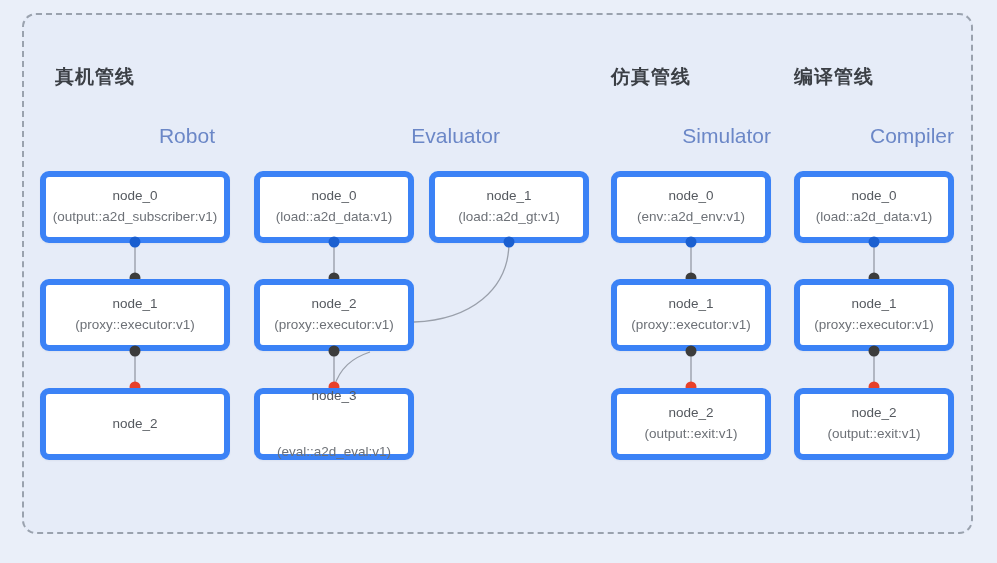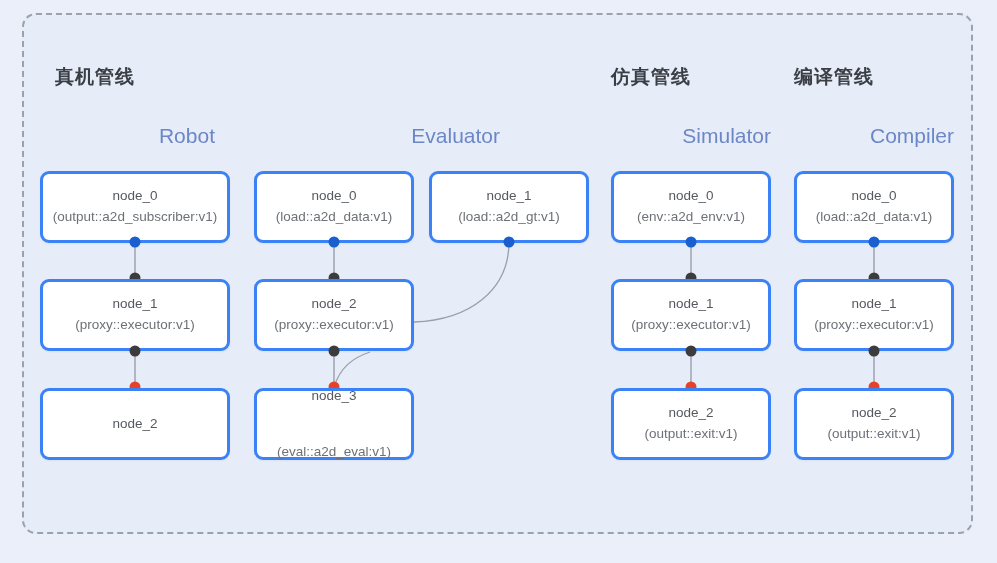--- a/index.html
+++ b/index.html
@@ -58,21 +58,21 @@
     text-align: right;
     font-size: 21px;
     color: #6b87c7;
     white-space: nowrap;
   }
 
   .node {
     position: absolute;
     box-sizing: border-box;
     background: #ffffff;
-    border: 3px solid #3b82f6;
+    border: 6px solid #3b82f6;
     border-radius: 9px;
     box-shadow: 0 1px 2px rgba(30,40,70,0.05);
     display: flex;
     flex-direction: column;
     align-items: center;
     justify-content: center;
     font-size: 13.5px;
     color: #55595f;
     line-height: 1.55;
   }

